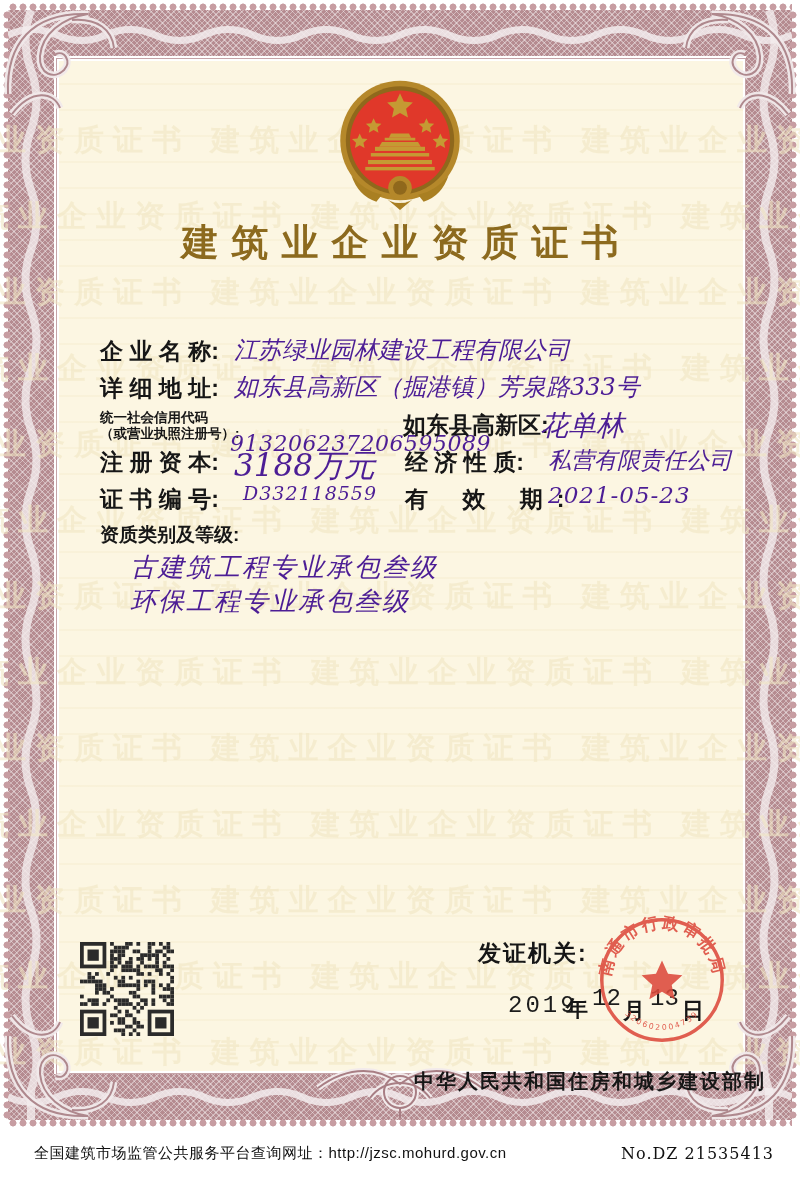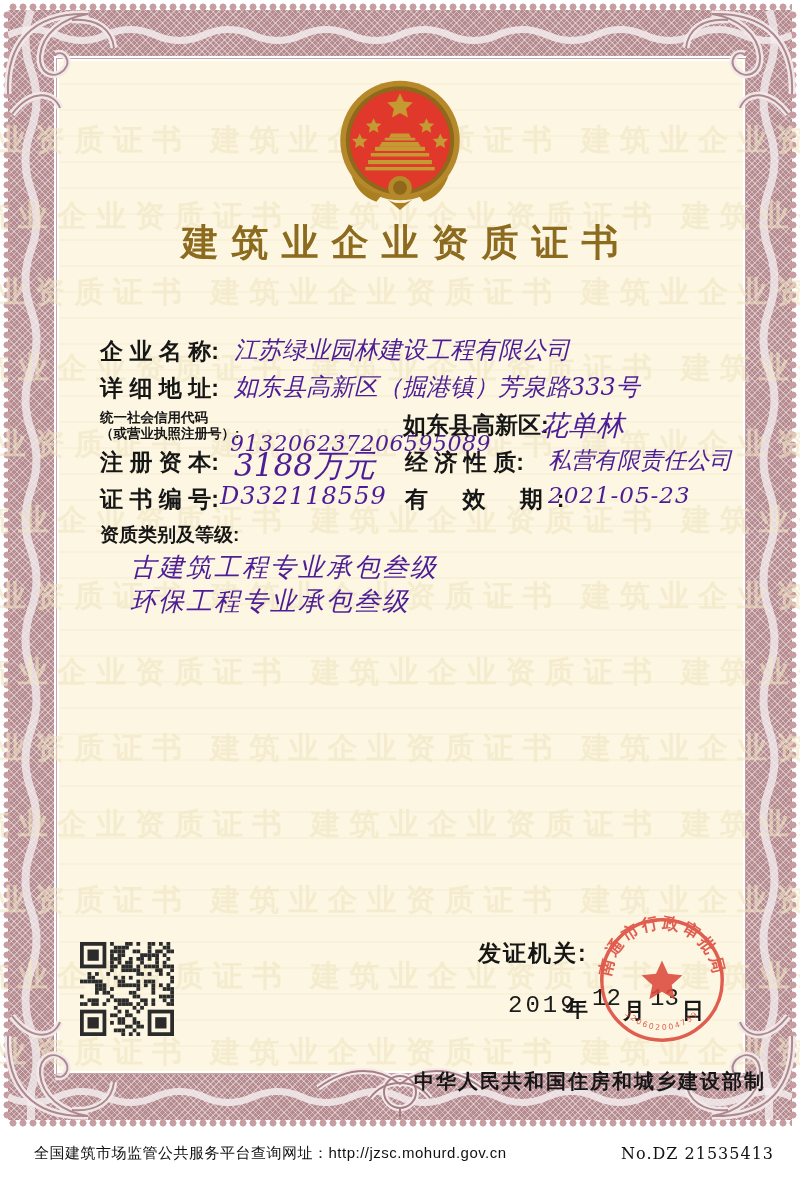--- a/index.html
+++ b/index.html
@@ -217,21 +217,21 @@
   <div class="val" style="left:230px;top:431px;font-size:22px;letter-spacing:.5px;">913206237206595089</div>
   <div class="lbl" style="left:403px;top:410px;font-size:23px;">如东县高新区:</div>
   <div class="val" style="left:540px;top:407px;font-size:28px;">花单林</div>
 
   <div class="lbl" style="left:100px;top:447px;font-size:23px;">注 册 资 本:</div>
   <div class="val" style="left:234px;top:445px;font-size:31px;">3188万元</div>
   <div class="lbl" style="left:405px;top:447px;font-size:23px;">经 济 性 质:</div>
   <div class="val" style="left:548px;top:445px;font-size:23px;">私营有限责任公司</div>
 
   <div class="lbl" style="left:100px;top:484px;font-size:23px;">证 书 编 号:</div>
-  <div class="val" style="left:220px;top:482px;font-size:24px;letter-spacing:1px;">D332118559</div>
+  <div class="val" style="left:243px;top:482px;font-size:19px;letter-spacing:1px;">D332118559</div>
   <div class="lbl" style="left:405px;top:484px;font-size:23px;letter-spacing:14px;">有  效  期:</div>
   <div class="val" style="left:548px;top:482px;font-size:23px;letter-spacing:1px;">2021-05-23</div>
 
   <div class="lbl" style="left:100px;top:522px;font-size:19px;">资质类别及等级:</div>
   <div class="val kai" style="left:130px;top:584px;font-size:26px;letter-spacing:2px;">环保工程专业承包叁级</div>
   <div class="val kai" style="left:130px;top:550px;font-size:26px;letter-spacing:2px;">古建筑工程专业承包叁级</div>
 
   <div class="qr" id="qrBox"><svg viewBox="0 0 94 94" width="94" height="94">
         <rect x="30.08" y="0" width="3.76" height="3.76" fill="#2b2b2b"></rect>
         <rect x="45.12" y="0" width="3.76" height="3.76" fill="#2b2b2b"></rect>

